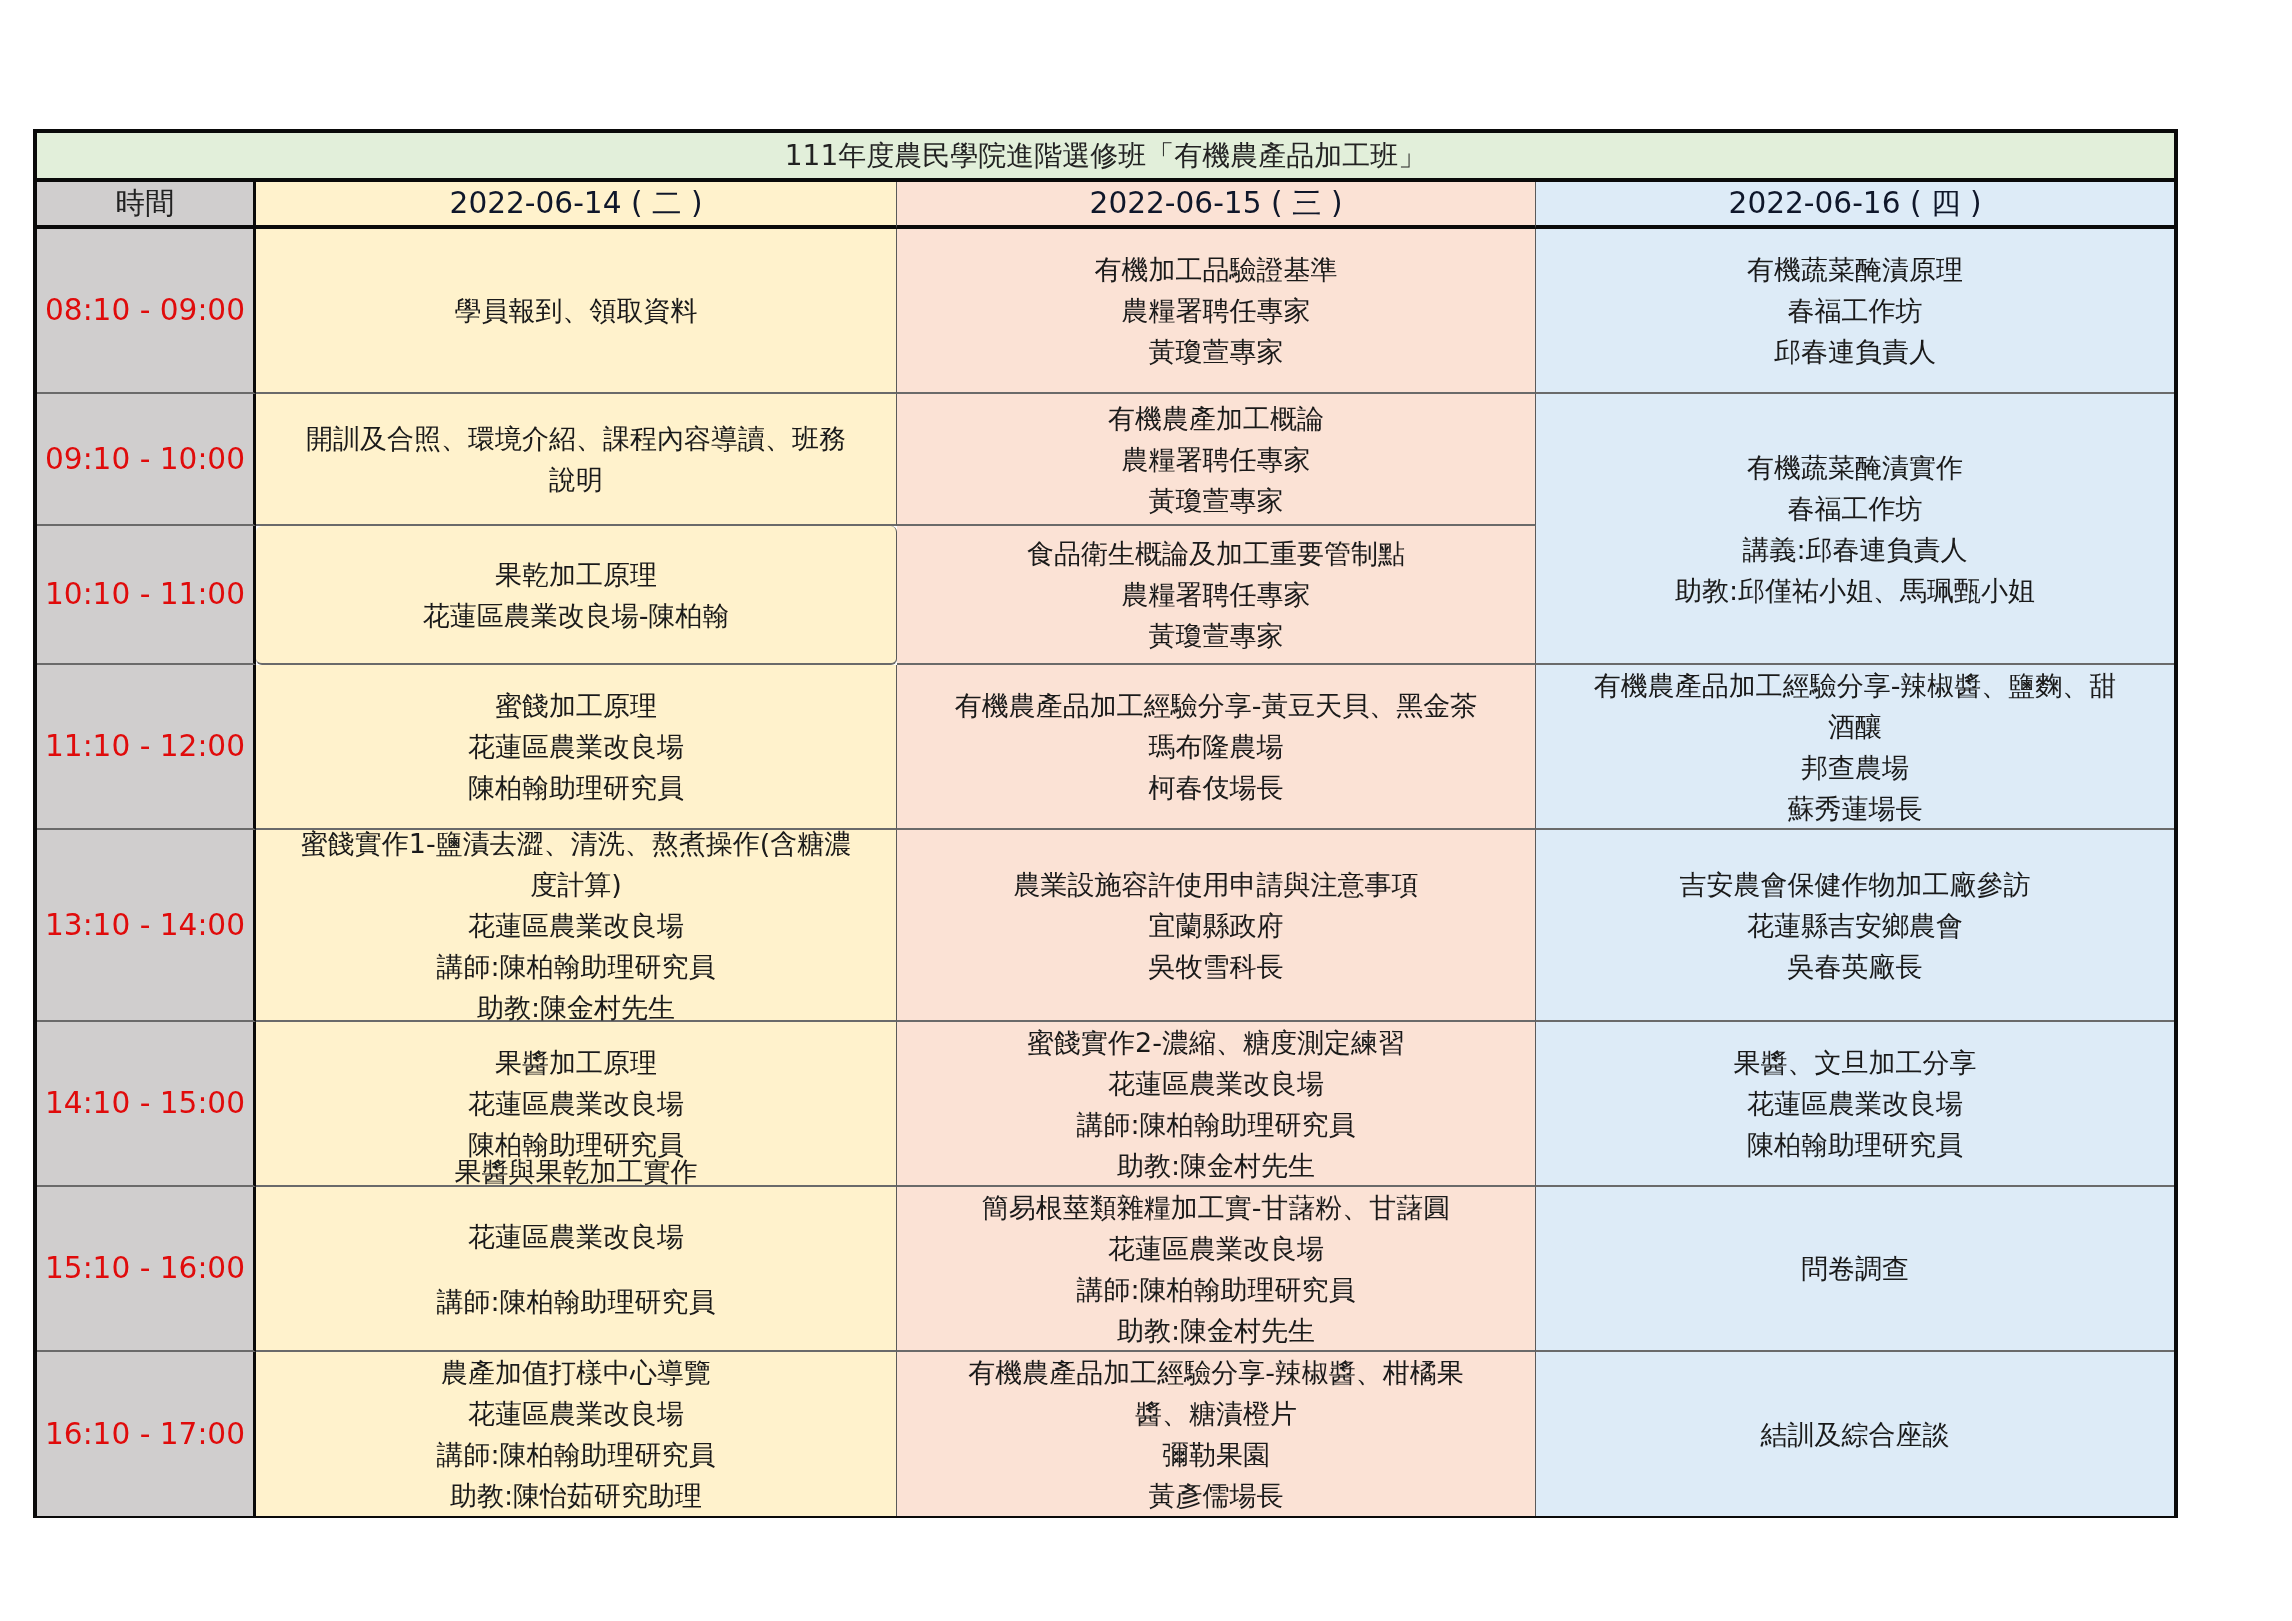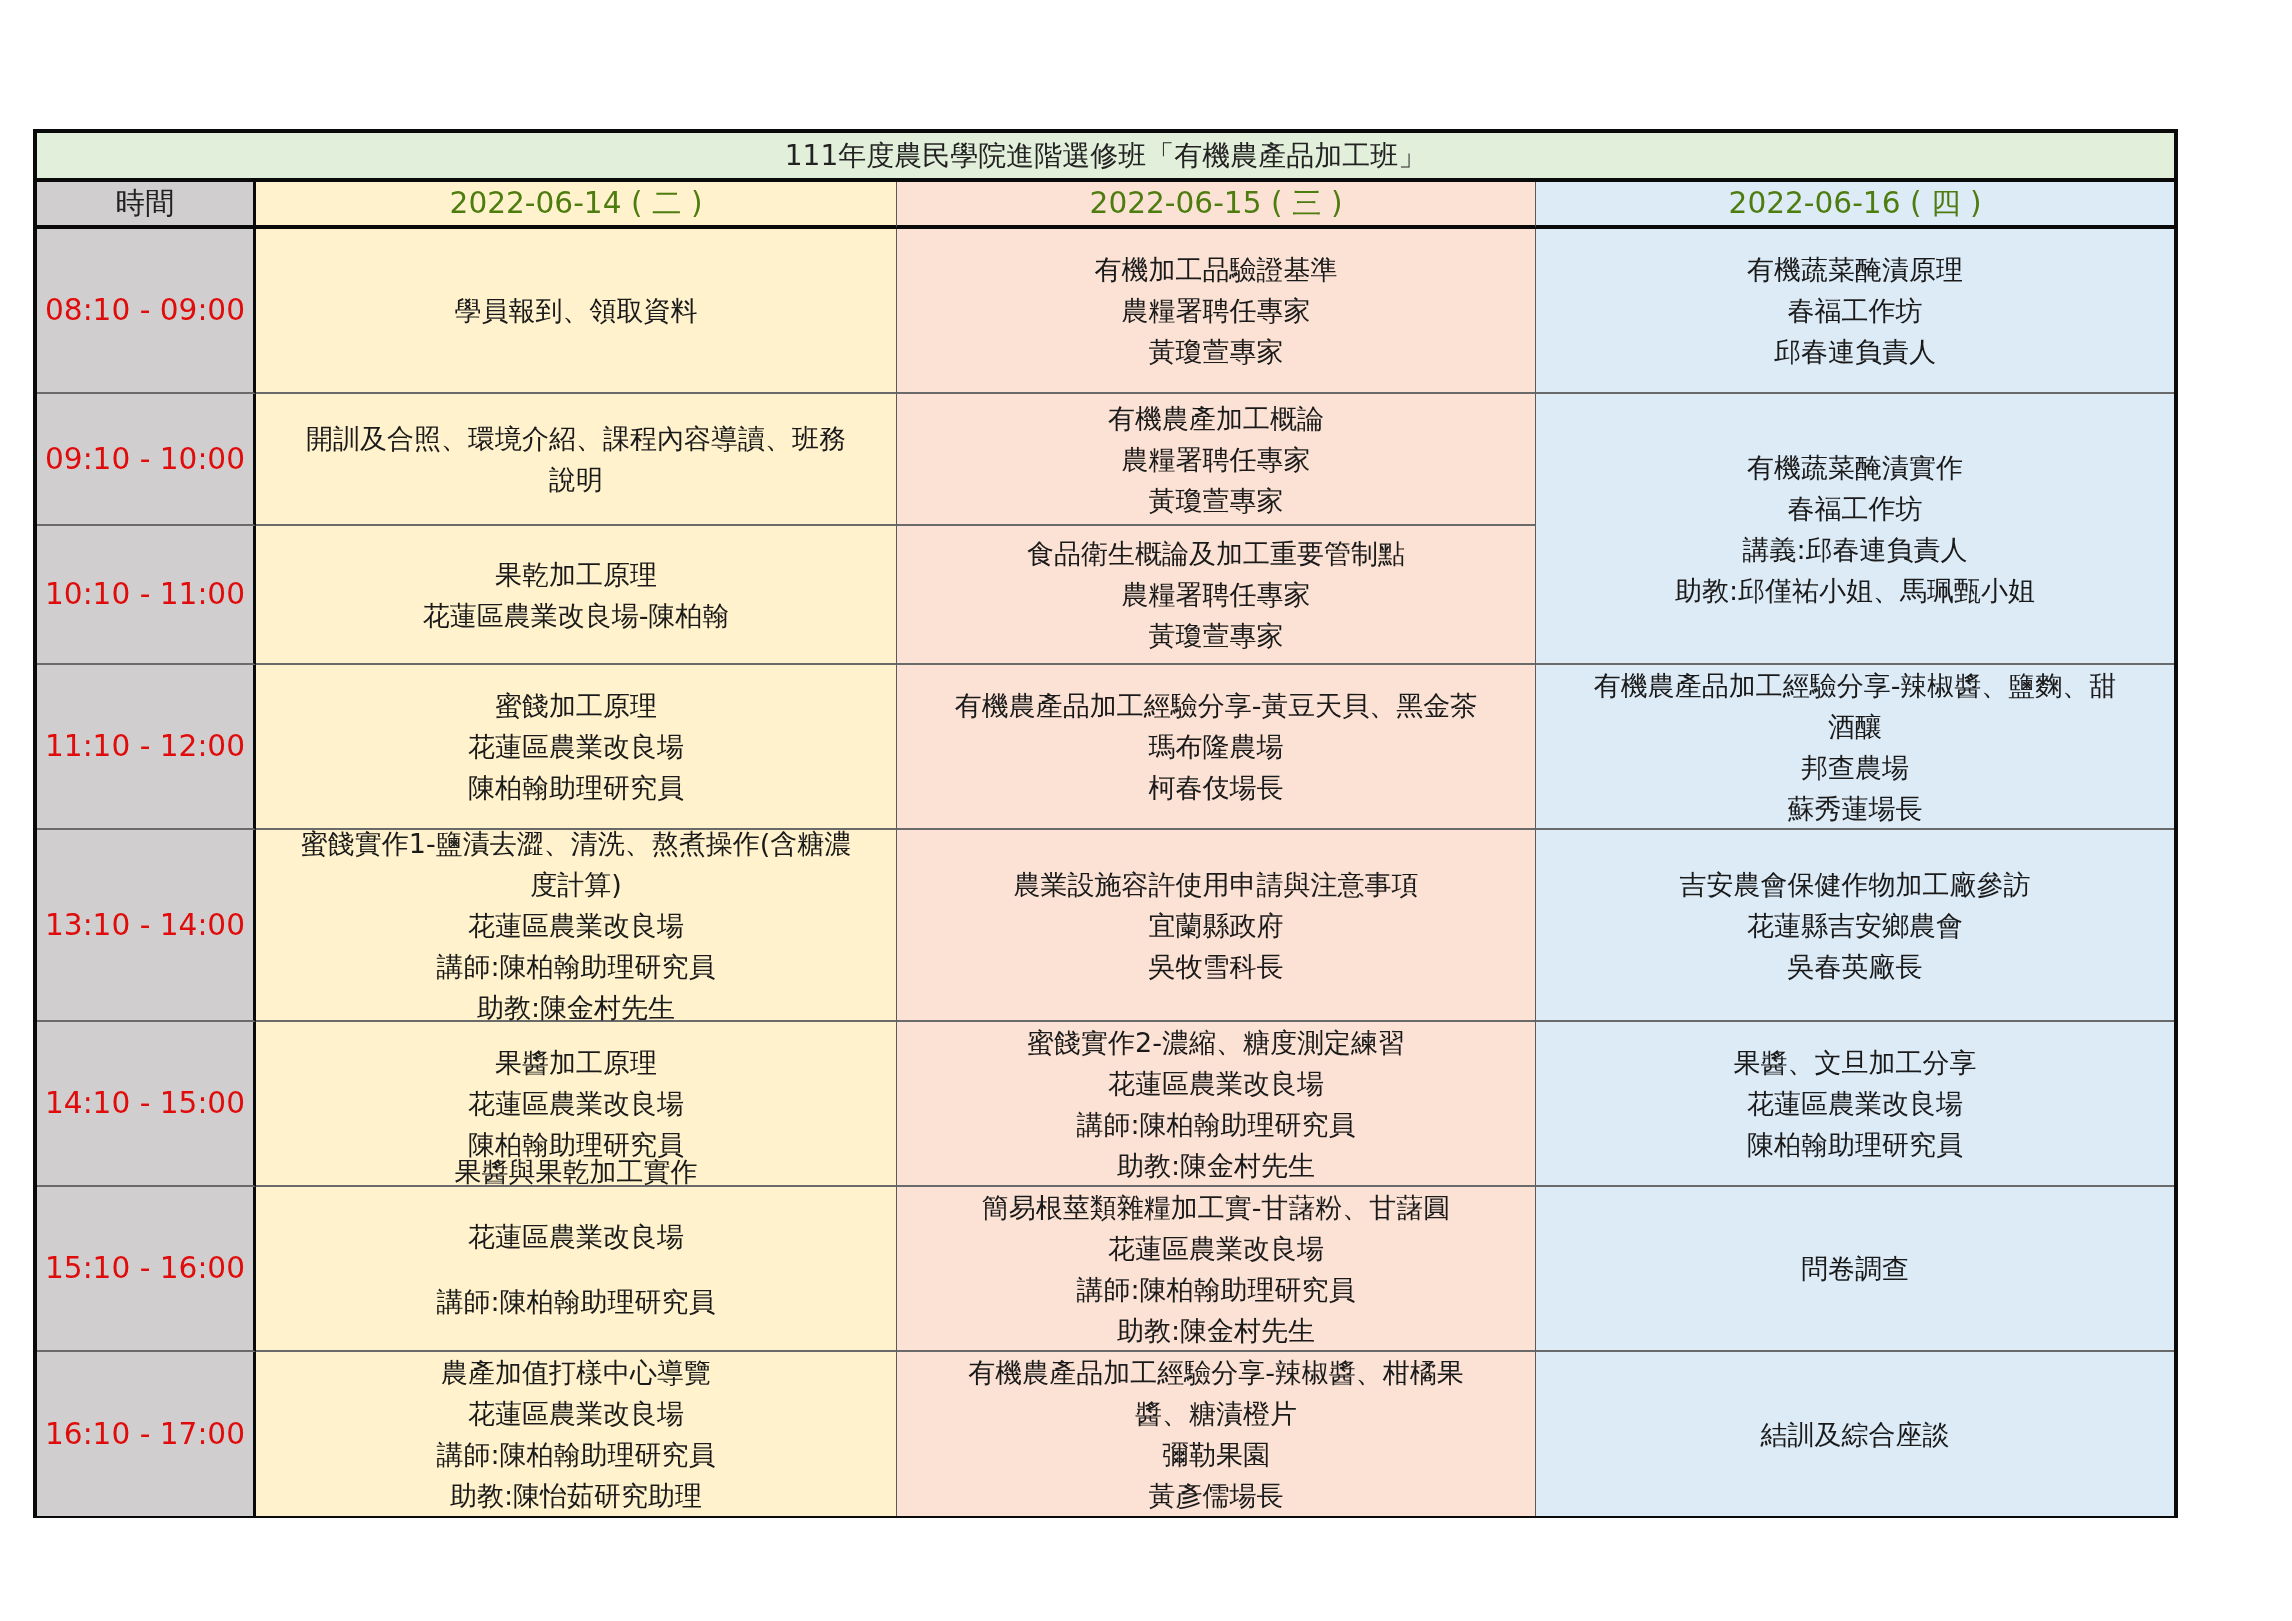--- a/index.html
+++ b/index.html
@@ -15,21 +15,21 @@
           display: grid;
           grid-template-columns: 219px 641px 639px 1fr;
           grid-template-rows: 47px 165px 132px 139px 165px 192px 165px 165px 1fr; }
   .cell { display: flex; flex-direction: column; align-items: center; justify-content: center;
           text-align: center; font-size: 27px; line-height: 41px; box-sizing: border-box;
           border-right: 1.8px solid #5a5a5a; border-bottom: 2.7px solid #6a6a6a; padding: 0 5.4px; }
   .cell.last-col { border-right: none; }
   .cell.last-row { border-bottom: none; }
   .hdr { border-bottom: 4.5px solid #0a0a0a; font-size: 29.6px; }
   .hdr.time-h { color: #222; }
-  .hdr.date { color: #4d7c0f; }
+  .hdr.date { color: #0f172a; }
   .time { background: #d0cece; color: #e00b0b; font-size: 29.6px; border-right: 3.6px solid #0a0a0a; }
   .d1 { background: #fff2cc; }
   .d2 { background: #fbe2d5; }
   .d3 { background: #ddebf7; }
   .line { display: block; white-space: normal; }
 </style>
 </head>
 <body>
 
 <div class="sheet">
@@ -63,21 +63,21 @@
         <span class="line">農糧署聘任專家</span>
         <span class="line">黃瓊萱專家</span>
       </div>
       <div class="cell d3 last-col" style="grid-area: 3 / 4 / span 2;">
         <span class="line">有機蔬菜醃漬實作</span>
         <span class="line">春福工作坊</span>
         <span class="line">講義:邱春連負責人</span>
         <span class="line">助教:邱僅祐小姐、馬珮甄小姐</span>
       </div>
       <div class="cell time" style="grid-area: 4 / 1;">10:10 - 11:00</div>
-      <div class="cell d1" style="grid-area: 4 / 2;">
+      <div class="cell d1" style="grid-area: 4 / 2; border-radius: 6px;">
         <span class="line">果乾加工原理</span>
         <span class="line">花蓮區農業改良場-陳柏翰</span>
       </div>
       <div class="cell d2" style="grid-area: 4 / 3;">
         <span class="line">食品衛生概論及加工重要管制點</span>
         <span class="line">農糧署聘任專家</span>
         <span class="line">黃瓊萱專家</span>
       </div>
       <div class="cell time" style="grid-area: 5 / 1;">11:10 - 12:00</div>
       <div class="cell d1" style="grid-area: 5 / 2;">

